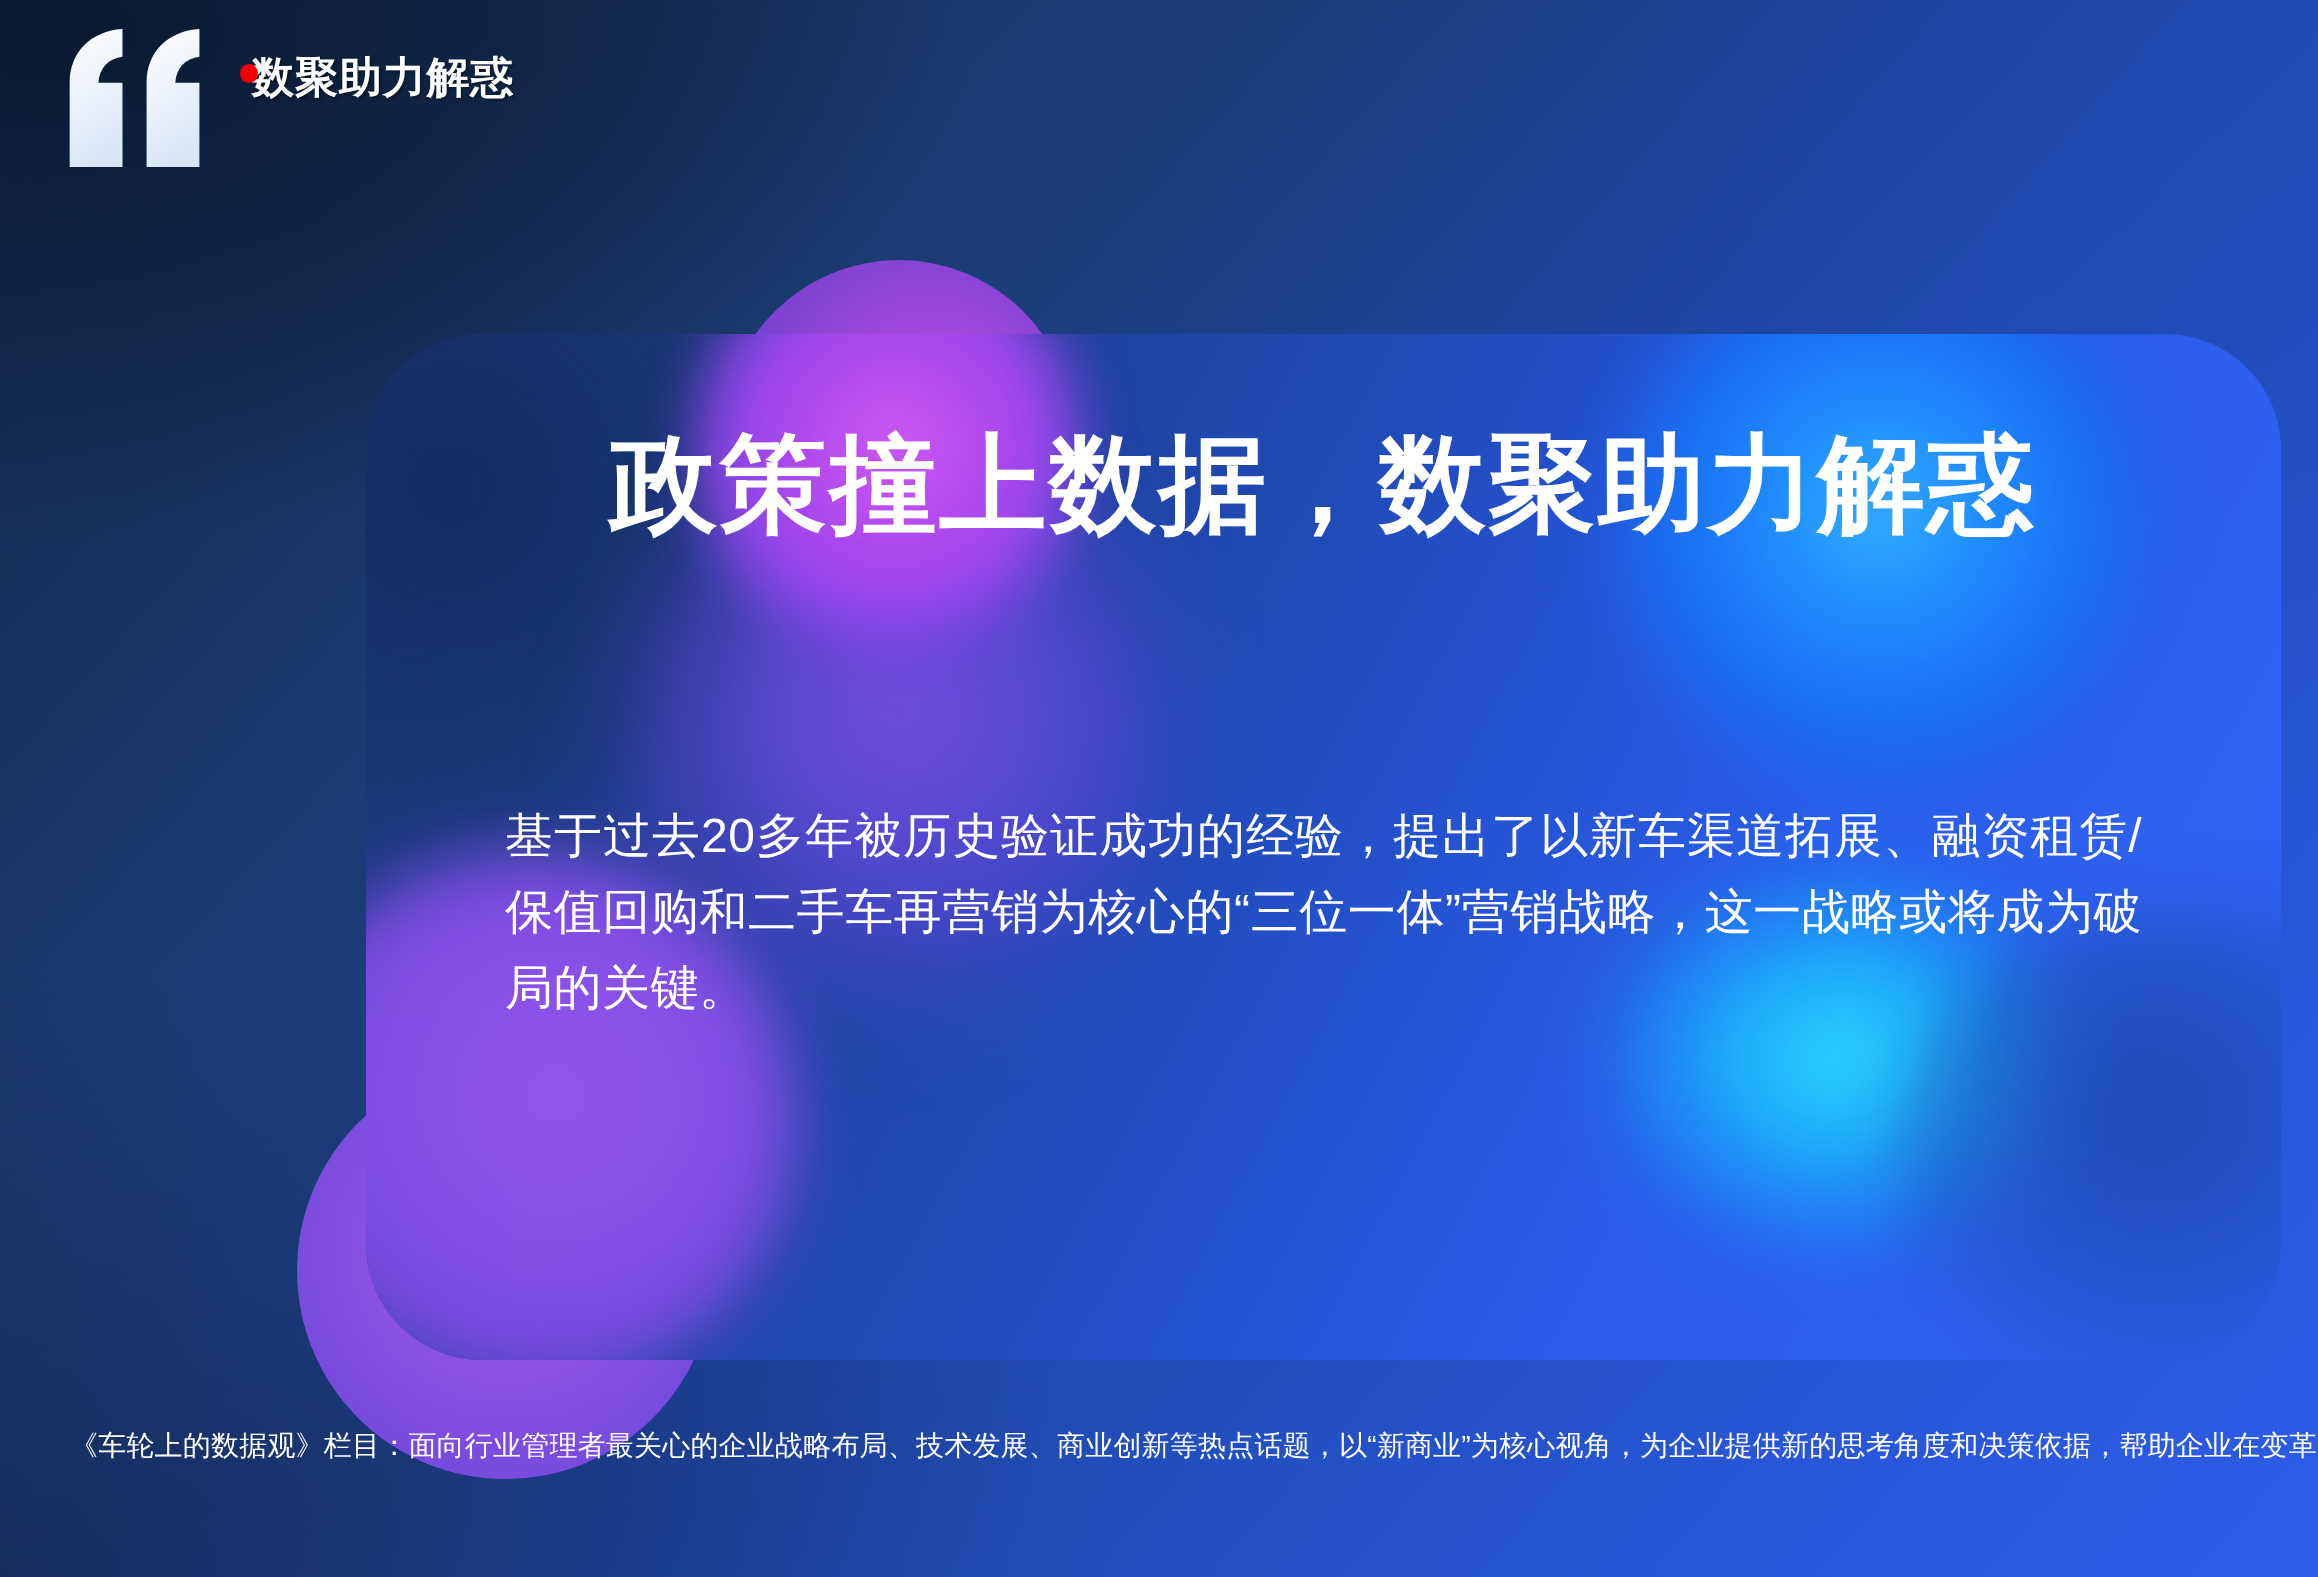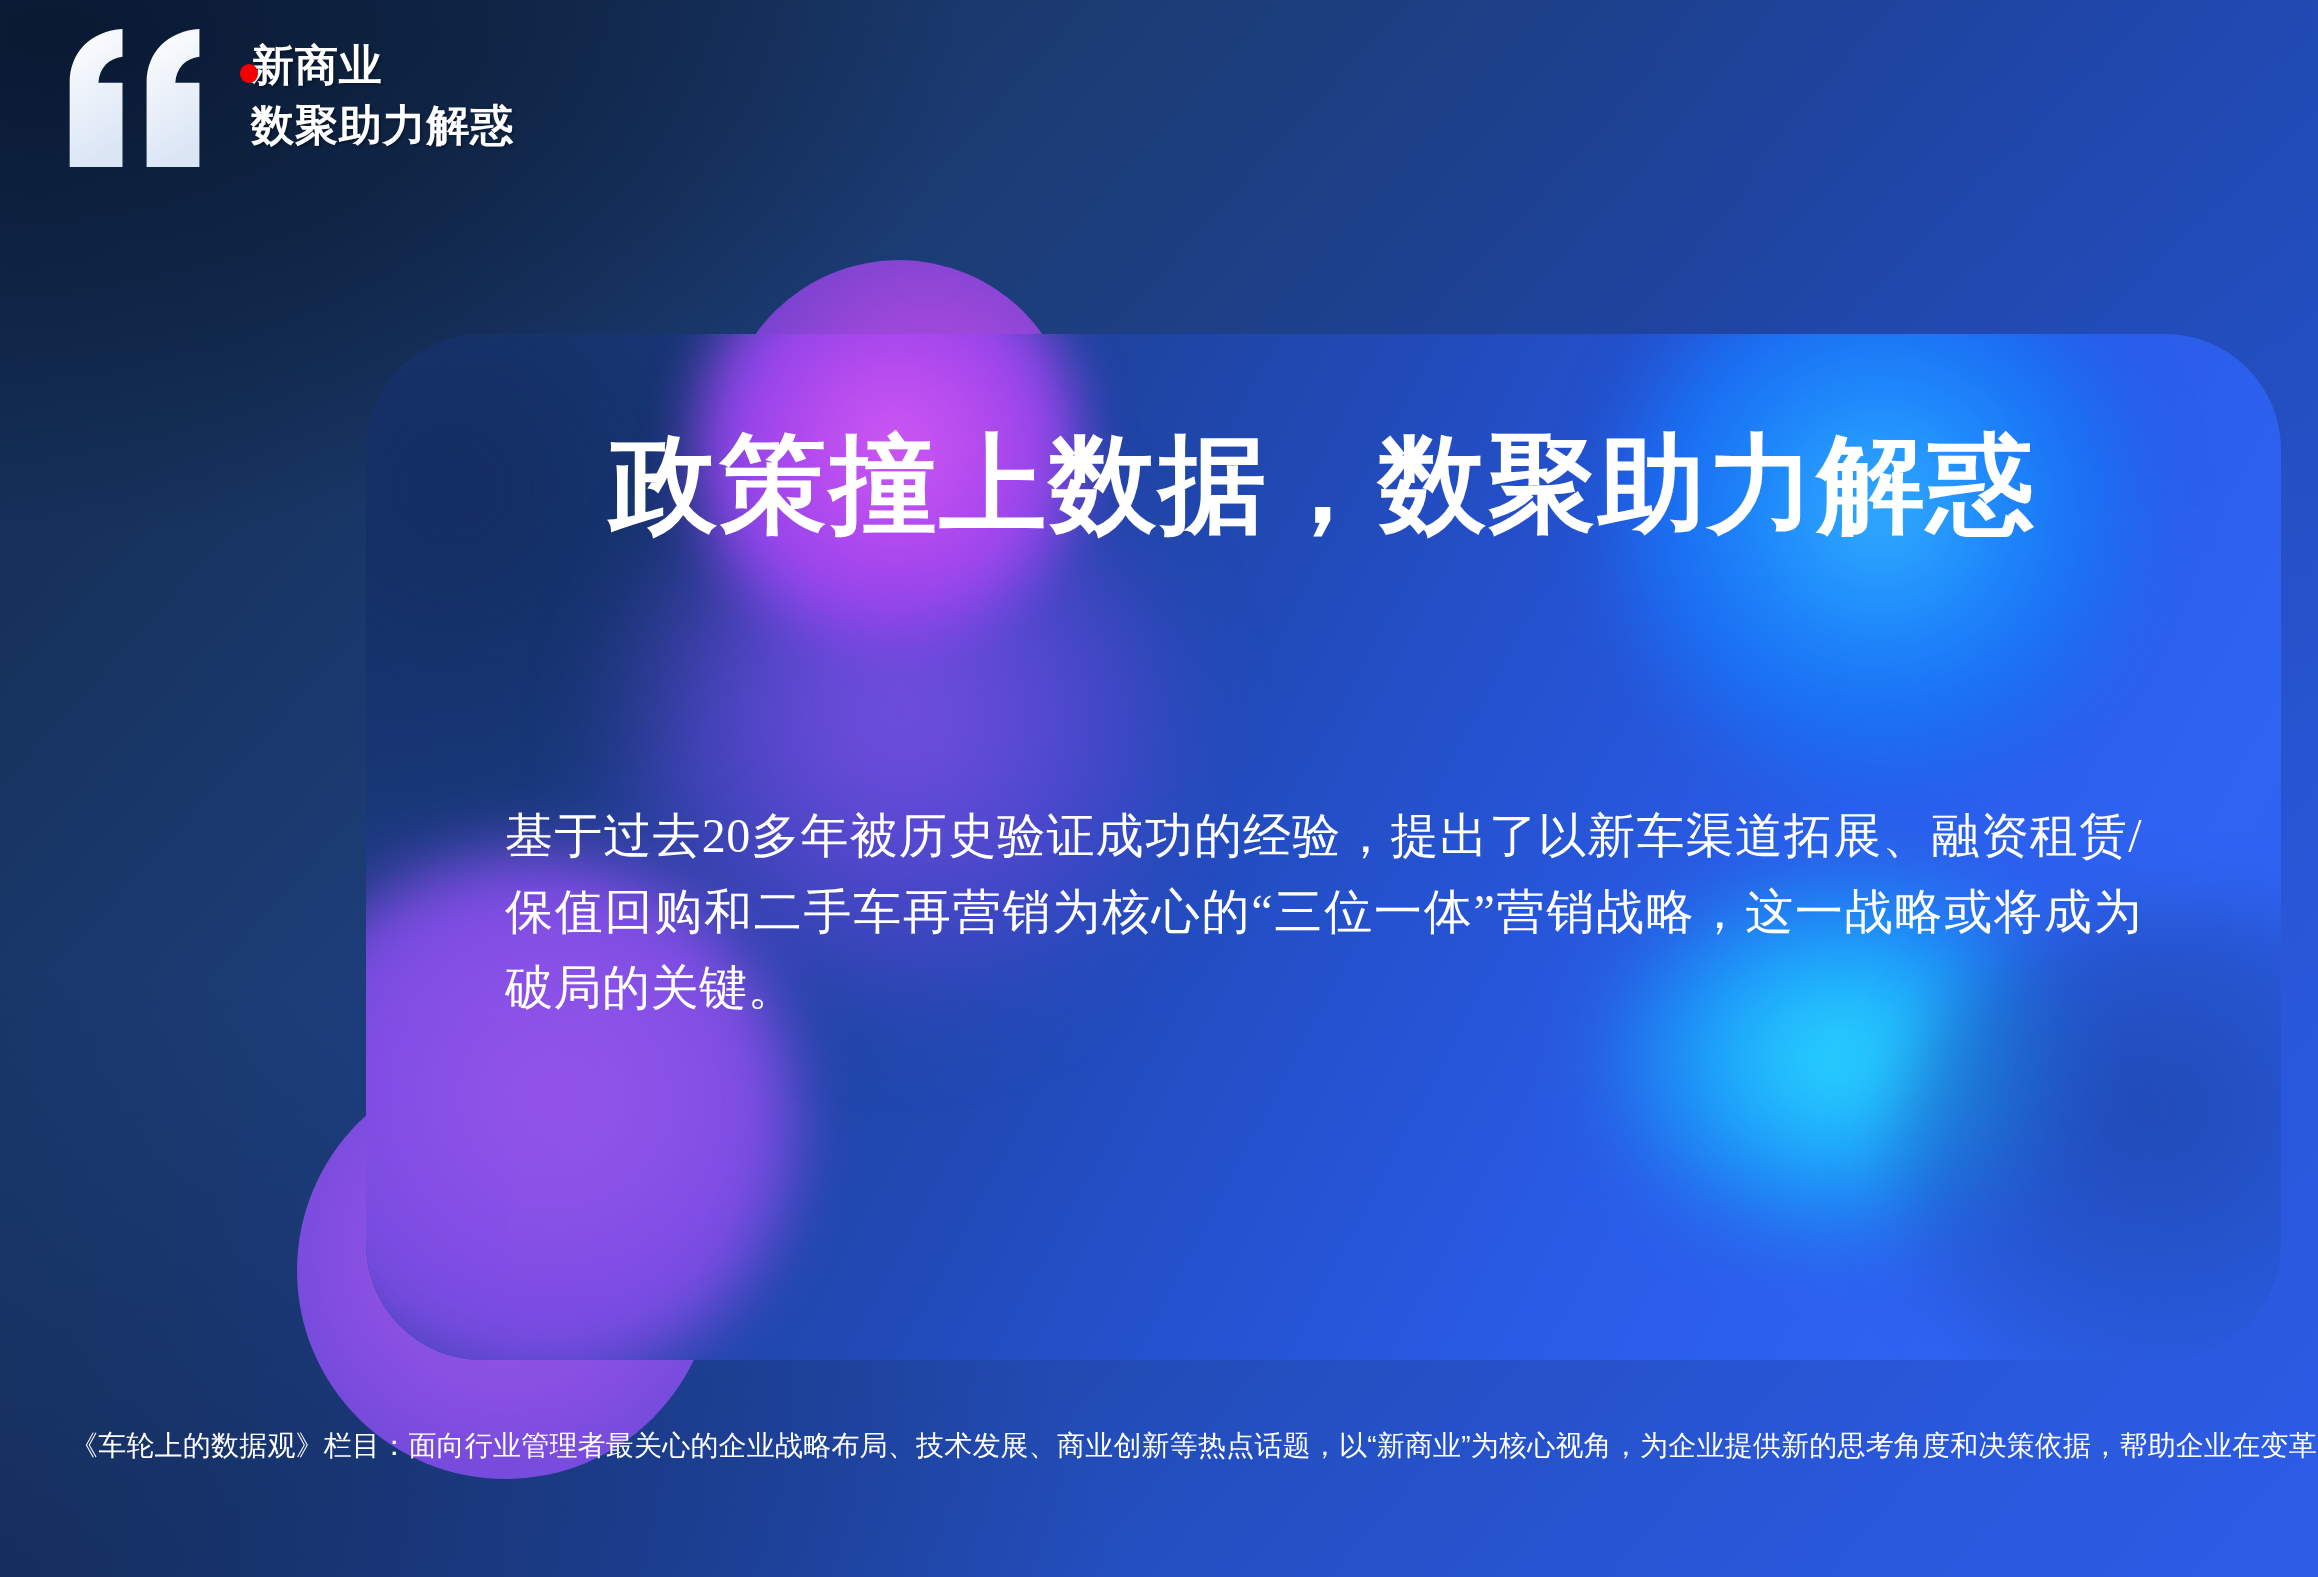--- a/index.html
+++ b/index.html
@@ -203,21 +203,20 @@
     left: 139px;
     width: 1637px;
     top: 464px;
     color: #ffffff;
     font-size: 48px;
     font-weight: 500;
     line-height: 1.58;
     letter-spacing: 0.5px;
     text-align: justify;
     text-justify: inter-character;
-    font-family: Liberation Serif, serif;
   }
 
   
   .footer {
     position: absolute;
     left: 70px;
     right: 70px;
     top: 1424px;
     color: #ffffff;
     font-size: 28px;
@@ -264,21 +263,20 @@
           </linearGradient>
         </defs>
         <g fill="url(#qgrad)">
           <path d="M10,300 L10,118 C10,52 56,6 124,2 L124,62 C94,66 74,86 72,118 L124,118 L124,300 Z"></path>
           <path d="M176,300 L176,118 C176,52 222,6 290,2 L290,62 C260,66 240,86 238,118 L290,118 L290,300 Z"></path>
         </g>
       </svg>
     </div>
     <div class="logo-text">
       <div class="logo-dot"></div>
-      <div class="logo-line logo-line-1">新商业</div>
       <div class="logo-line logo-line-2">数聚助力解惑</div>
     </div>
   </div>
 
   <div class="footer">《车轮上的数据观》栏目：面向行业管理者最关心的企业战略布局、技术发展、商业创新等热点话题，以“新商业”为核心视角，为企业提供新的思考角度和决策依据，帮助企业在变革中把握时代的机遇！</div>
 
 </div>
 
 
 </body></html>

